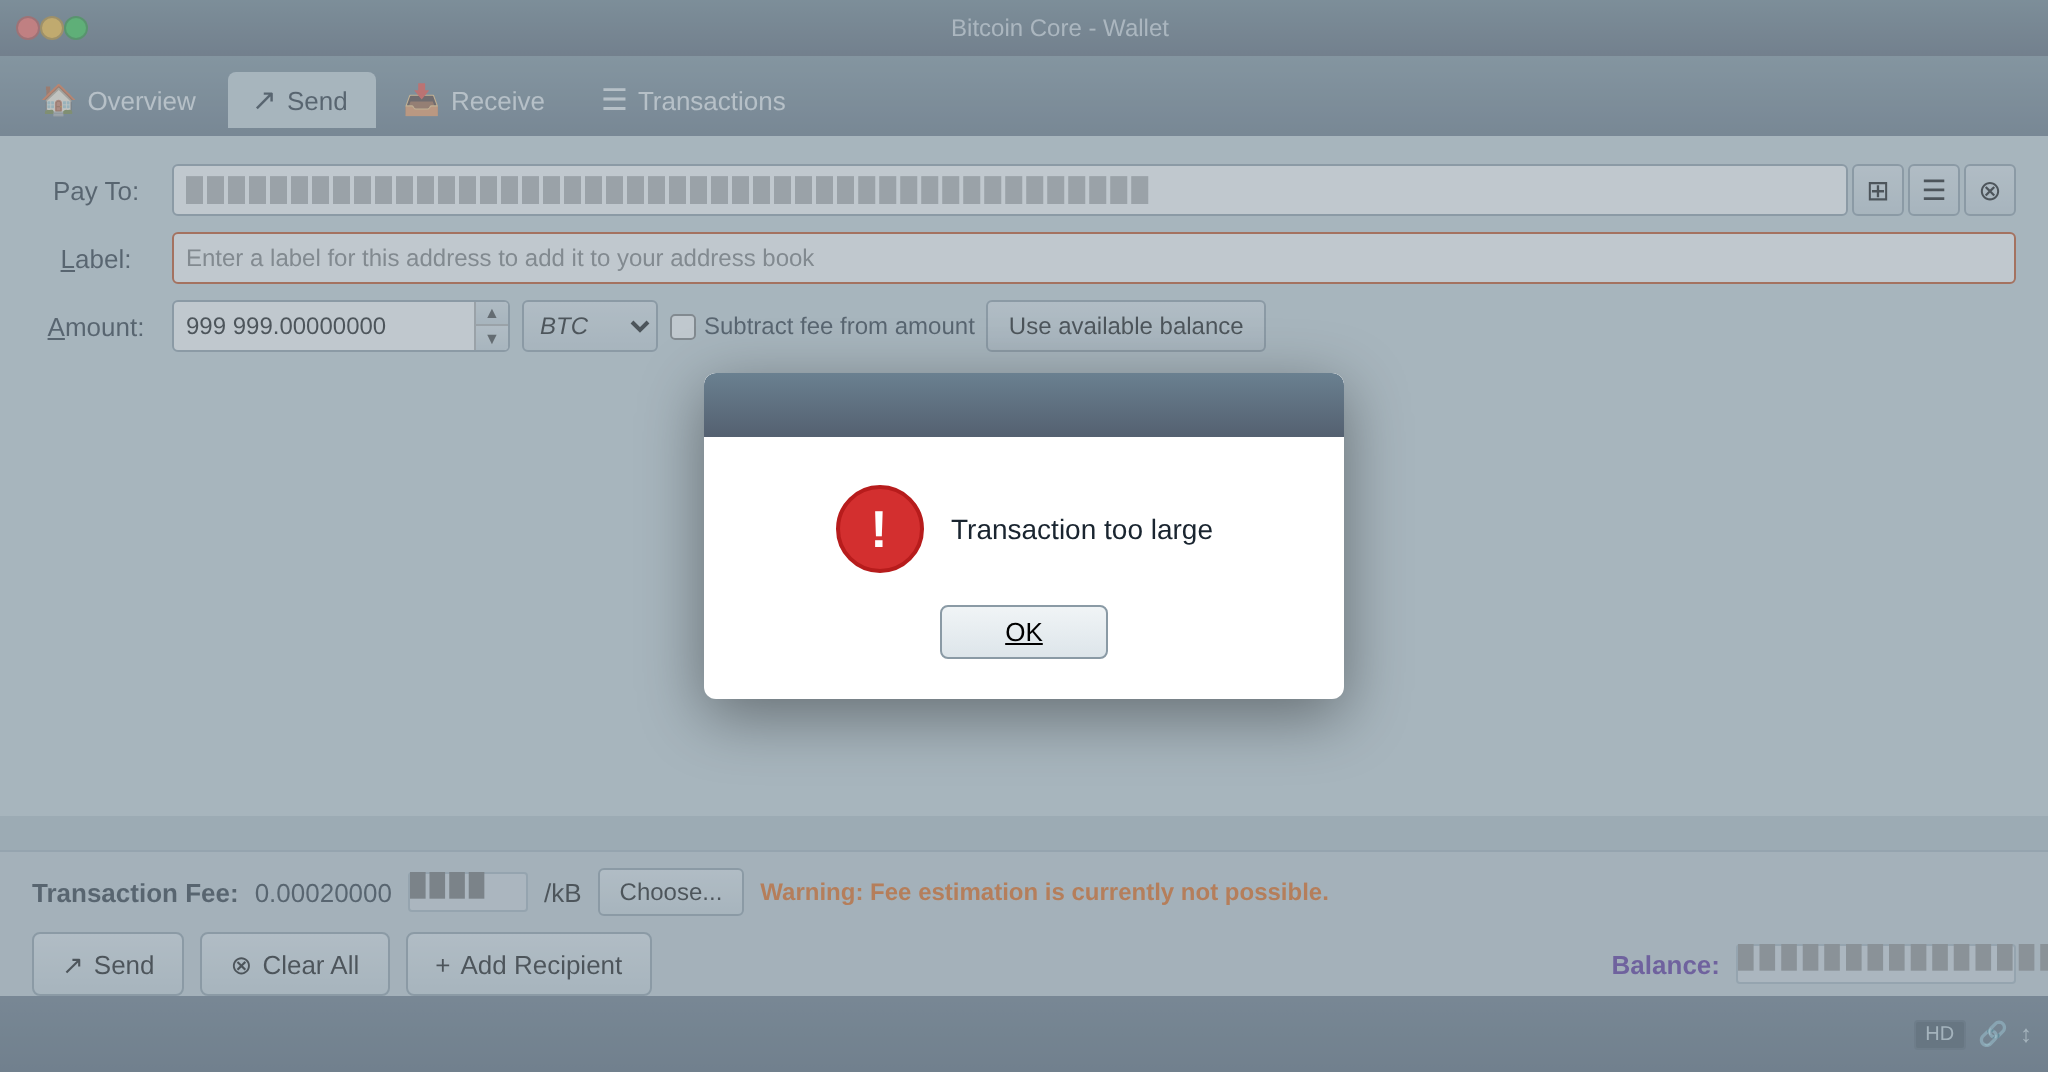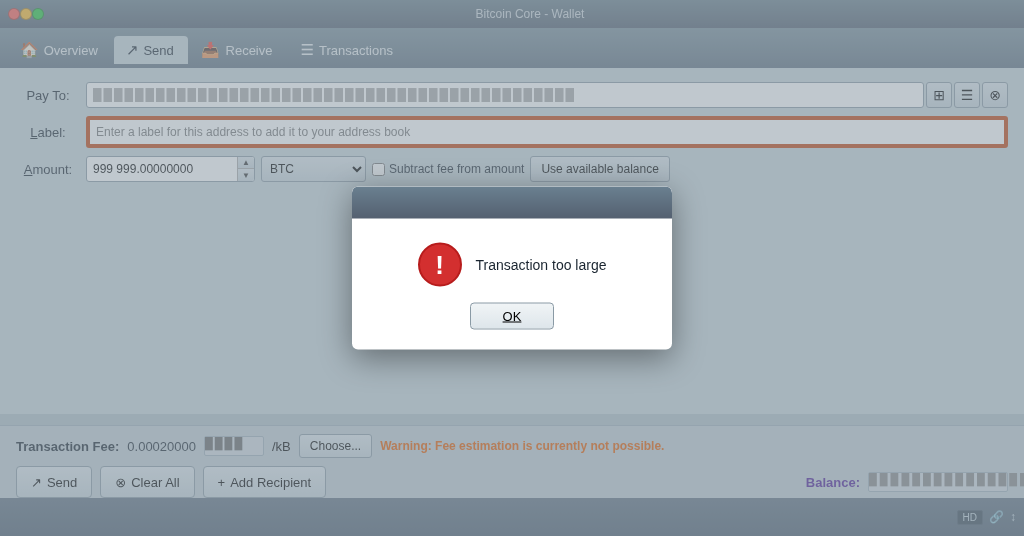--- a/index.html
+++ b/index.html
@@ -85,21 +85,21 @@
       color: #1a2530;
       min-width: 64px;
       text-align: center;
     }
     .form-label .underline {
       text-decoration: underline;
     }
     .form-input {
       flex: 1;
       height: 26px;
-      border: 4px solid #c2410c;
+      border: 1px solid #c2410c;
       background: white;
       border-radius: 3px;
       padding: 12px 6px;
       font-size: 12px;
       color: #555;
     }
     .input-with-buttons {
       display: flex;
       align-items: center;
       flex: 1;
@@ -161,21 +161,22 @@
     }
     .spinner-btn:first-child { border-bottom: 1px solid #aaa; }
 
     .currency-select {
       height: 26px;
       border: 1px solid #8a9aa5;
       background: linear-gradient(to bottom, #dde5ea, #c8d4da);
       border-radius: 3px;
       padding: 0 4px;
       font-size: 12px;
-      width: 105px;
+      width: 68px;
+      font-style: italic;
     }
     .subtract-label {
       display: flex;
       align-items: flex-end;
       gap: 4px;
       font-size: 12px;
       color: #1a2530;
     }
     .use-balance-btn {
       height: 26px;

